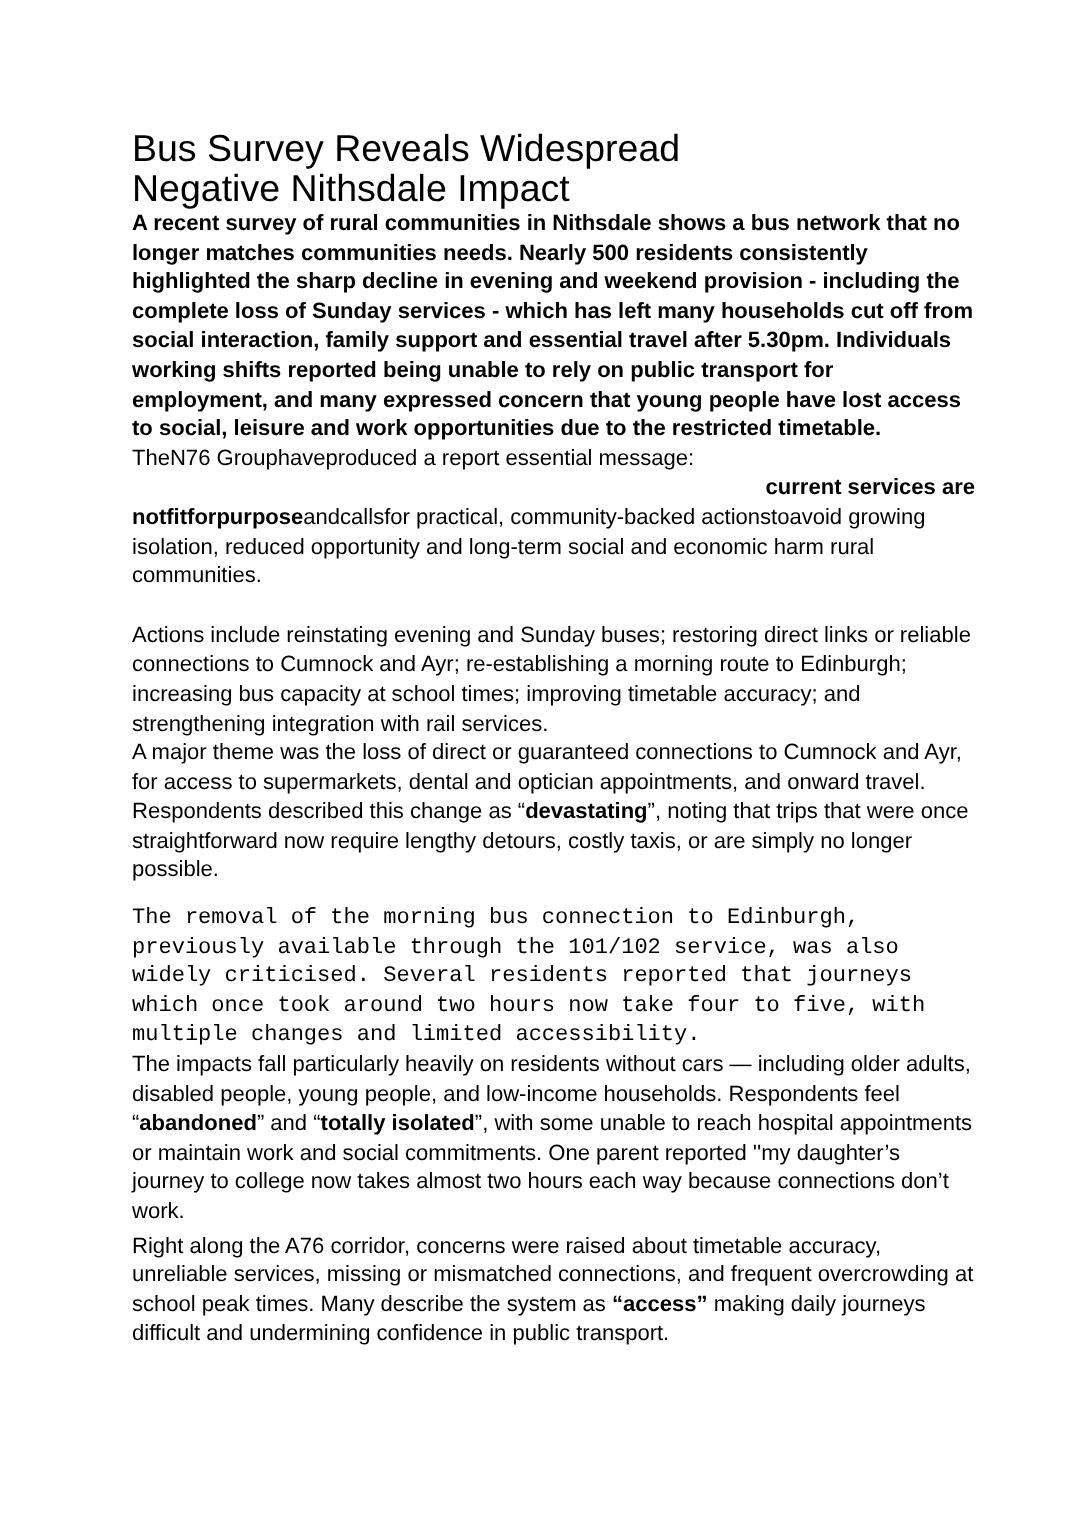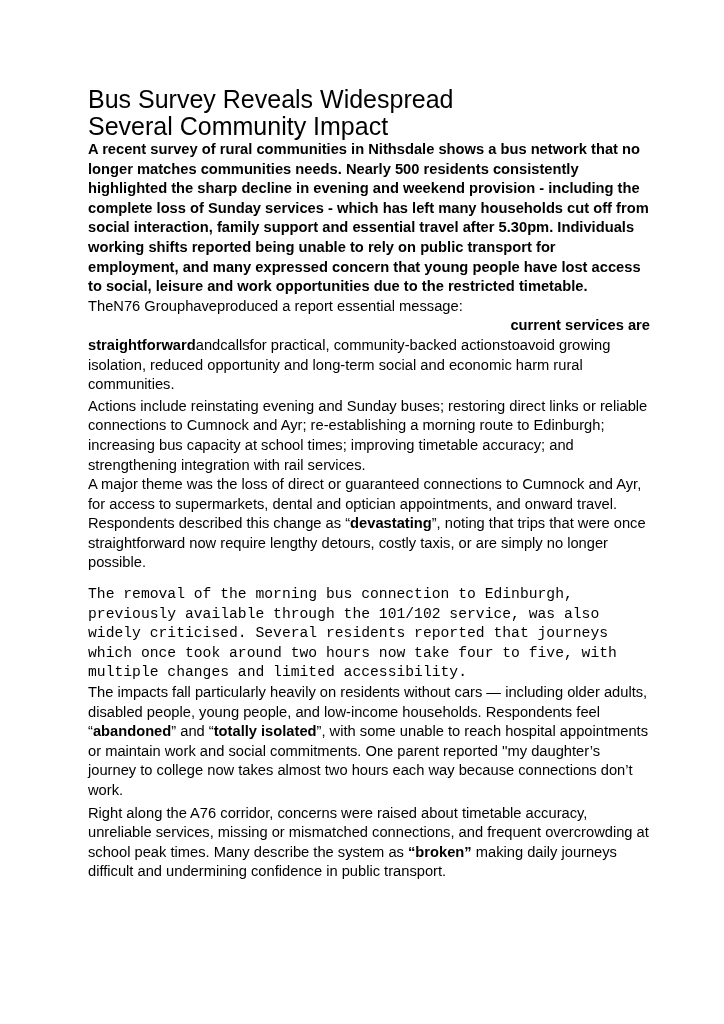--- a/index.html
+++ b/index.html
@@ -33,37 +33,37 @@
     width: 562px;
     font-size: 14.7px;
     line-height: 19.6px;
     color: #000000;
   }
   .doc-body p {
     margin: 0;
     padding: 0;
   }
   .doc-body p.p-right { text-align: right; }
-  .doc-body p.p-sp9  { margin-top: 2px; }
+  .doc-body p.p-sp9  { margin-top: 20px; }
   .doc-body p.p-sp12 { margin-top: 12px; font-family: Liberation Mono, monospace; }
   .doc-body p.p-sp3  { margin-top: 3px; }
   .doc-body .b { font-weight: 700; text-align: center; }
 </style>
 </head>
 <body>
 
 <div class="page">
   <h1 class="doc-title">
     <span>Bus Survey Reveals Widespread</span><br>
-    <span>Several Community Impact</span>
+    <span>Negative Nithsdale Impact</span>
   </h1>
   <div class="doc-body" id="doc-body">
       <p><span class="b">A recent survey of rural communities in Nithsdale shows a bus network that no longer matches communities needs. Nearly 500 residents consistently highlighted the sharp decline in evening and weekend provision - including the complete loss of Sunday services - which has left many households cut off from social interaction, family support and essential travel after 5.30pm. Individuals working shifts reported being unable to rely on public transport for employment, and many expressed concern that young people have lost access to social, leisure and work opportunities due to the restricted timetable.</span></p>
       <p><span>TheN76 Grouphaveproduced a report essential message:</span></p>
       <p class="p-right"><span class="b">current services are</span></p>
-      <p><span class="b">straightforward</span><span>andcallsfor practical, community-backed actionstoavoid growing isolation, reduced opportunity and long-term social and economic harm rural communities.</span></p>
+      <p><span class="b">notfitforpurpose</span><span>andcallsfor practical, community-backed actionstoavoid growing isolation, reduced opportunity and long-term social and economic harm rural communities.</span></p>
       <p class="p-sp9"><span>Actions include reinstating evening and Sunday buses; restoring direct links or reliable connections to Cumnock and Ayr; re-establishing a morning route to Edinburgh; increasing bus capacity at school times; improving timetable accuracy; and strengthening integration with rail services.</span></p>
       <p><span>A major theme was the loss of direct or guaranteed connections to Cumnock and Ayr, for access to supermarkets, dental and optician appointments, and onward travel. Respondents described this change as “</span><span class="b">devastating</span><span>”, noting that trips that were once straightforward now require lengthy detours, costly taxis, or are simply no longer possible.</span></p>
       <p class="p-sp12"><span>The removal of the morning bus connection to Edinburgh, previously available through the 101/102 service, was also widely criticised. Several residents reported that journeys which once took around two hours now take four to five, with multiple changes and limited accessibility.</span></p>
       <p><span>The impacts fall particularly heavily on residents without cars — including older adults, disabled people, young people, and low-income households. Respondents feel “</span><span class="b">abandoned</span><span>” and “</span><span class="b">totally isolated</span><span>”, with some unable to reach hospital appointments or maintain work and social commitments. One parent reported ''my daughter’s journey to college now takes almost two hours each way because connections don’t work.</span></p>
-      <p class="p-sp3"><span>Right along the A76 corridor, concerns were raised about timetable accuracy, unreliable services, missing or mismatched connections, and frequent overcrowding at school peak times. Many describe the system as </span><span class="b">“broken”</span><span> making daily journeys difficult and undermining confidence in public transport.</span></p>
+      <p class="p-sp3"><span>Right along the A76 corridor, concerns were raised about timetable accuracy, unreliable services, missing or mismatched connections, and frequent overcrowding at school peak times. Many describe the system as </span><span class="b">“access”</span><span> making daily journeys difficult and undermining confidence in public transport.</span></p>
     </div>
 </div>
 
 </body></html>

